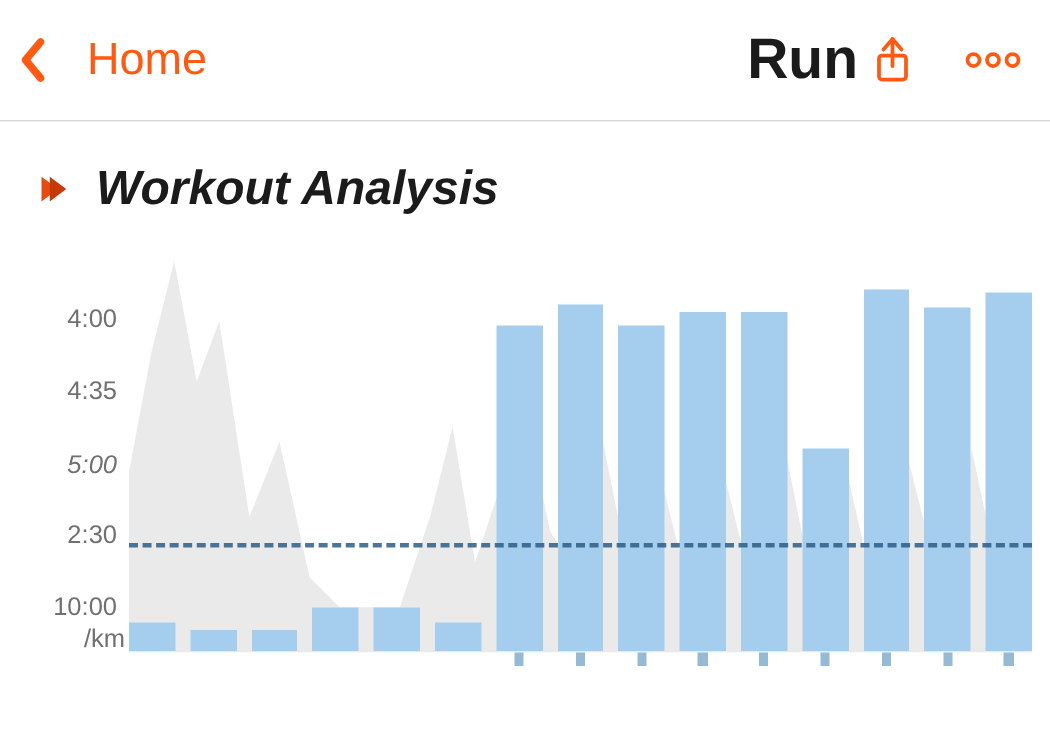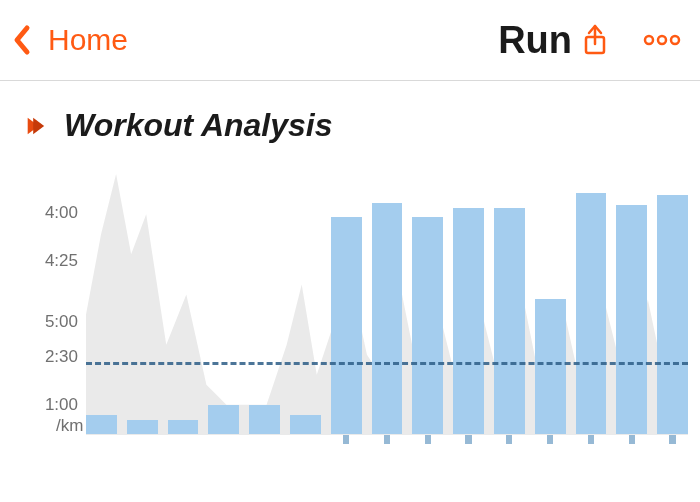--- a/index.html
+++ b/index.html
@@ -17,21 +17,21 @@
     display: flex;
     align-items: center;
     height: 80px;
     border-bottom: 1px solid #d9d9d9;
     padding: 0 18px 0 8px;
     gap: 8px;
   }
   .back-area {
     display: flex;
     align-items: flex-start;
-    gap: 12px;
+    gap: 22px;
     color: #ff5a13;
     font-size: 30px;
     font-weight: 400;
     cursor: pointer;
   }
   .back-area svg { display: block; }
   .title-area {
     flex: 1;
     text-align: right;
     font-size: 38px;
@@ -185,24 +185,24 @@
     <svg class="sec-icon" viewBox="0 0 24 24">
       <polygon points="4,3 16,12 4,21" fill="#e84b10"></polygon>
       <polygon points="10,3 22,12 10,21" fill="#c63a09"></polygon>
     </svg>
     <div class="sec-title">Workout Analysis</div>
   </div>
 
   <div class="chart-wrap">
     <div class="ylabels" id="ylabels">
         <div class="yl" style="top: 38.5185px;">4:00</div>
-        <div class="yl" style="top: 86.6667px;">4:25</div>
-        <div class="yl" style="top: 148px;">5:00</div>
+        <div class="yl" style="top: 86.6667px;">4:35</div>
+        <div class="yl" style="top: 136px; font-style: italic;">5:00</div>
         <div class="yl" style="top: 182.963px;">2:30</div>
-        <div class="yl" style="top: 231.111px;">1:00</div>
+        <div class="yl" style="top: 231.111px;">10:00</div>
       </div>
     <div class="unit-label">/km</div>
 
     <div class="plot">
 
       <svg class="area" viewBox="0 0 600 290" preserveAspectRatio="none">
         <path d="M0,290 L0,170 L15,90 L30,30 L45,110 L60,70 L80,200 L100,150 L120,240 L140,260 L180,260 L200,200 L215,140 L230,230 L250,170 L265,140 L280,210 L300,240 L315,150 L335,250 L355,180 L375,260 L395,170 L415,250 L435,150 L455,250 L475,160 L495,250 L515,150 L540,250 L560,155 L580,250 L600,160 L600,290 Z" fill="#e8e8e8"></path>
       </svg>
 
       <div class="bars" id="bars">

